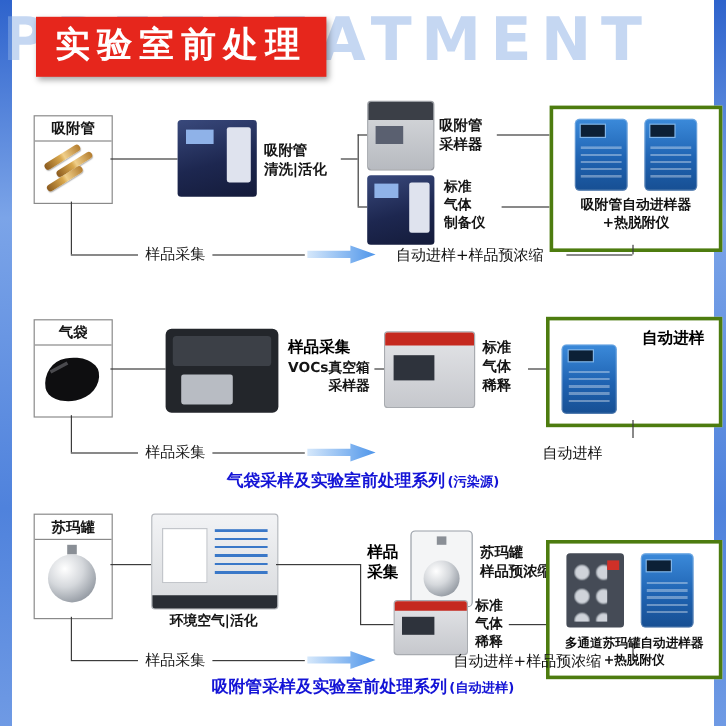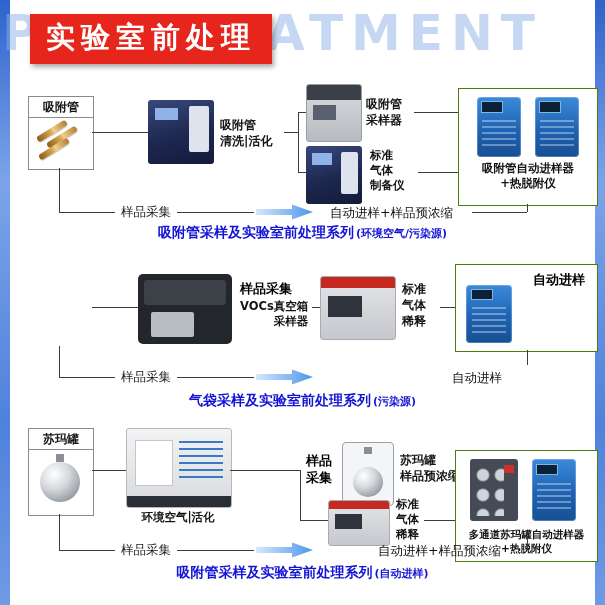--- a/index.html
+++ b/index.html
@@ -23,21 +23,21 @@
   .src-label { height:20px; line-height:20px; text-align:center; font-size:12px;
     font-weight:bold; border-bottom:1px solid #8a8a8a; }
   .src-img { position:relative; width:100%; }
 
   .lbl { position:absolute; font-weight:bold; color:#151515; white-space:nowrap; }
   .lbl div { font-size:12px; line-height:16px; }
   .lbl.sm div { font-size:11.5px; line-height:15px; }
   .rtitle { position:absolute; font-size:13px; font-weight:bold; color:#000; }
   .rtitle div { font-size:13px; line-height:17px; }
 
-  .resultbox { position:absolute; border:1px solid #4d7c0f; background:#fff; }
+  .resultbox { position:absolute; border:3px solid #4d7c0f; background:#fff; }
   .result-text { position:absolute; left:0; width:100%; text-align:center;
     font-weight:bold; color:#111; }
   .result-text div { font-size:11.5px; line-height:15px; }
   .result-text.tiny div { font-size:10.5px; line-height:14px; }
 
   .flow-label { position:absolute; background:#fff; padding:0 6px; font-size:12.5px;
     line-height:16px; color:#1a1a1a; white-space:nowrap; }
   .flow-text { position:absolute; font-size:12.5px; line-height:16px; color:#111;
     white-space:nowrap; }
   .flow-arrow { position:absolute; }
@@ -156,24 +156,27 @@
   </div>
   <div class="vl" style="left:59px;top:168px;height:44px;"></div>
   <div class="hl" style="left:59px;top:212px;width:195px;"></div>
   <div class="flow-label" style="left:115px;top:204px;">样品采集</div>
   <svg class="flow-arrow" style="left:256px;top:204px;" width="58" height="16" viewBox="0 0 58 16">
     <path d="M0 5 H36 V0.5 L57 8 L36 15.5 V11 H0 Z" fill="url(#arrowGrad)"></path>
   </svg>
   <div class="flow-text" style="left:330px;top:205px;">自动进样+样品预浓缩</div>
   <div class="hl" style="left:472px;top:212px;width:55px;"></div>
   <div class="vl" style="left:527px;top:204px;height:8px;"></div>
-  <div class="caption-row" style="top:222px;">
-    <span class="cap">吸附管采样及实验室前处理系列</span><span class="cap-note">(环境空气/污染源)</span>
-  </div>
-
+
+  <div class="srcbox" style="left:28px;top:266px;width:64px;height:80px;">
+    <div class="src-label">气袋</div>
+    <div class="src-img" style="height:58px;">
+      <div class="bag"></div>
+    </div>
+  </div>
   <div class="hl" style="left:92px;top:307px;width:46px;"></div>
   <div class="dev case" style="left:138px;top:274px;width:94px;height:70px;"></div>
   <div class="rtitle" style="left:240px;top:280px;">样品采集</div>
   <div class="lbl sm" style="left:240px;top:299px;font-weight:bold;text-align:right;">
     <div>VOCs真空箱</div>
     <div>采样器</div>
   </div>
   <div class="hl" style="left:312px;top:307px;width:8px;"></div>
   <div class="dev dilute" style="left:320px;top:276px;width:74px;height:62px;"></div>
   <div class="lbl" style="left:402px;top:281px;">

